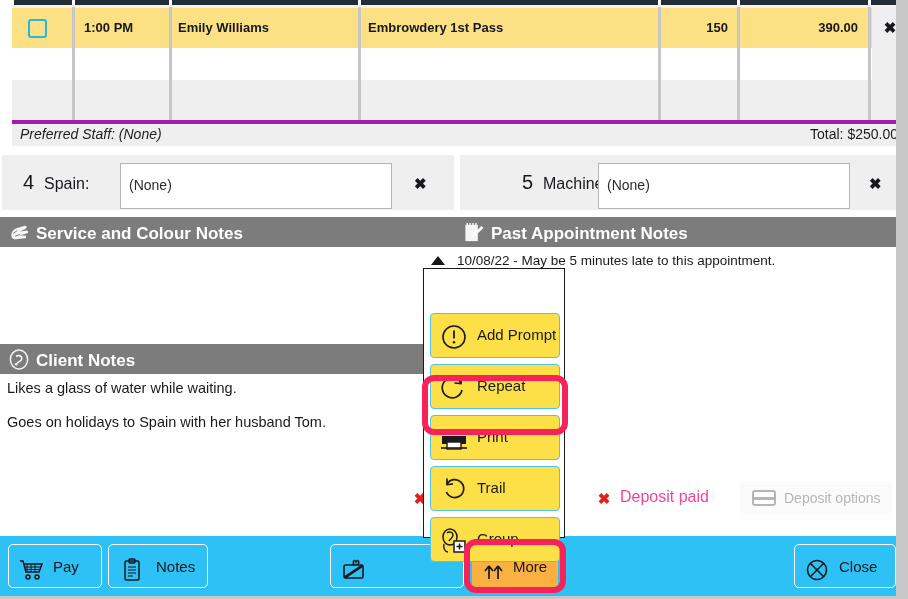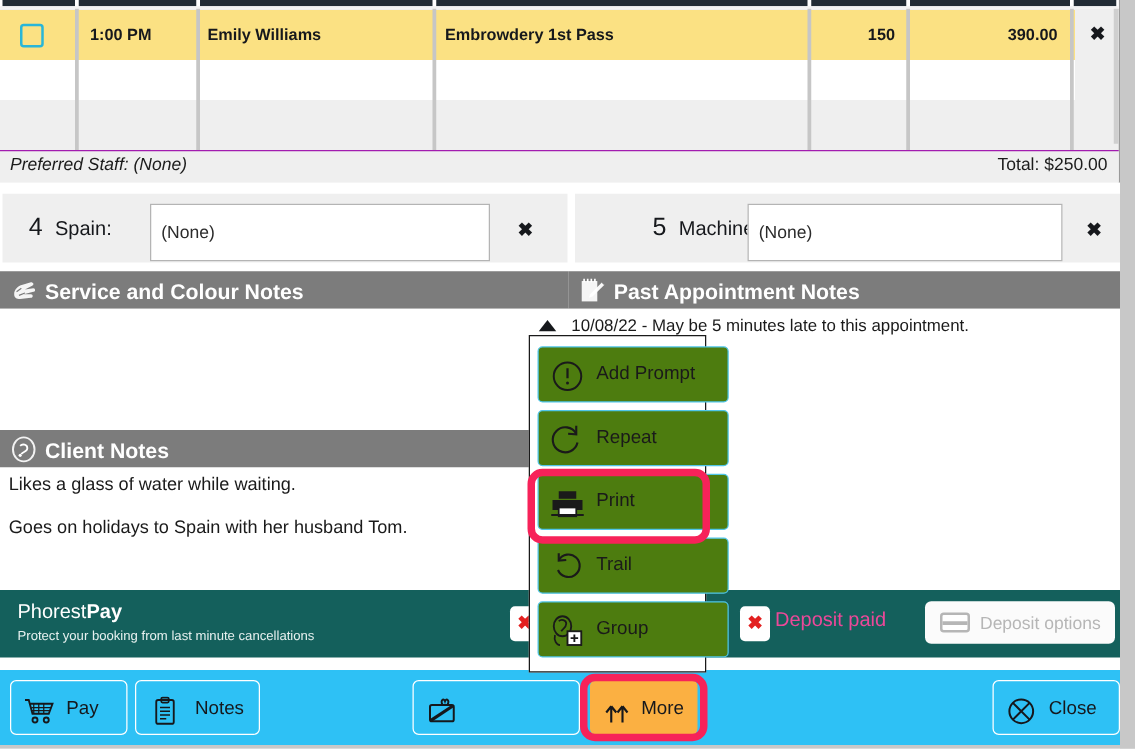--- a/index.html
+++ b/index.html
@@ -12,21 +12,21 @@
   }
   #root {
     position: relative;
     width: 908px; height: 599px;
     background: #ffffff;
     overflow: hidden;
   }
 
   
   .appt-table {
-    position: absolute; left: 0; top: 0;
+    position: absolute; left: 12px; top: 0;
     width: 896px; height: 146px;
     background: #efefef;
     border-right: 1px solid #9a9a9a;
     overflow: hidden;
   }
   .table-head {
     position: absolute; left: 0; top: 0;
     width: 896px; height: 7px;
     background: #ffffff;
   }
@@ -76,21 +76,21 @@
     position: absolute; left: 860px; top: 8px;
     width: 36px; height: 40px;
     font-size: 15px; font-weight: bold; color: #16181c;
     line-height: 40px; text-align: center;
     cursor: pointer;
   }
   .table-foot {
     position: absolute; left: 0; top: 120px;
     width: 896px; height: 26px;
     background: #efefef;
-    border-top: 1px solid #a21caf;
+    border-top: 4px solid #a21caf;
     padding-left: 44px;
   }
   .pref-staff {
     position: absolute; left: 8px; top: 2px;
     font-size: 14px; font-style: italic; color: #1c1c1c;
     white-space: nowrap;
   }
   .total-label {
     position: absolute; right: 10px; top: 2px;
     font-size: 14px; color: #1c1c1c;
@@ -258,25 +258,26 @@
   
   .popup {
     position: absolute; left: 423px; top: 268px;
     width: 142px; height: 270px;
     background: #ffffff;
     border: 1px solid #1a1a1a;
     z-index: 40;
   }
   .pitem {
     position: absolute; left: 6px;
-    width: 153px; height: 45px;
-    background: #4d7c0f;
+    width: 130px; height: 45px;
+    background: #fde047;
     border: 1px solid #4fc5e8;
     border-radius: 4px;
     cursor: pointer;
+    margin-top: 36px;
   }
   .pitem .plbl {
     position: absolute; left: 46px; top: 12px;
     font-size: 15px; color: #1a1a1a;
     white-space: nowrap;
   }
   .pitem .pico {
     position: absolute; left: 8px; top: 9px;
     width: 30px; height: 28px;
   }
@@ -397,26 +398,20 @@
         <circle cx="9" cy="17" r="1.3" fill="#ffffff"></circle>
       </svg>
     </span>
     <span class="ttl">Client Notes</span>
   </div>
   <div class="notes-body" style="left:0; top:374px; width:455px; height:100px;">
     <div class="note-line" style="left:7px; top:6px;">Likes a glass of water while waiting.</div>
     <div class="note-line" style="left:7px; top:40px;">Goes on holidays to Spain with her husband Tom.</div>
   </div>
 
-  <div class="pp-bar">
-    <div class="pp-title">
-      <span>Phorest</span><b>Pay</b>
-    </div>
-    <div class="pp-sub">Protect your booking from last minute cancellations</div>
-  </div>
 
   <div class="xbtn" style="left:408px; top:485px;">✖</div>
 
   <div class="xbtn" style="left:592px; top:485px;">✖</div>
 
   <div class="pp-dep-lbl">Deposit paid</div>
 
   <div class="dep-opts">Deposit options</div>
   <div class="dep-card"></div>
 

